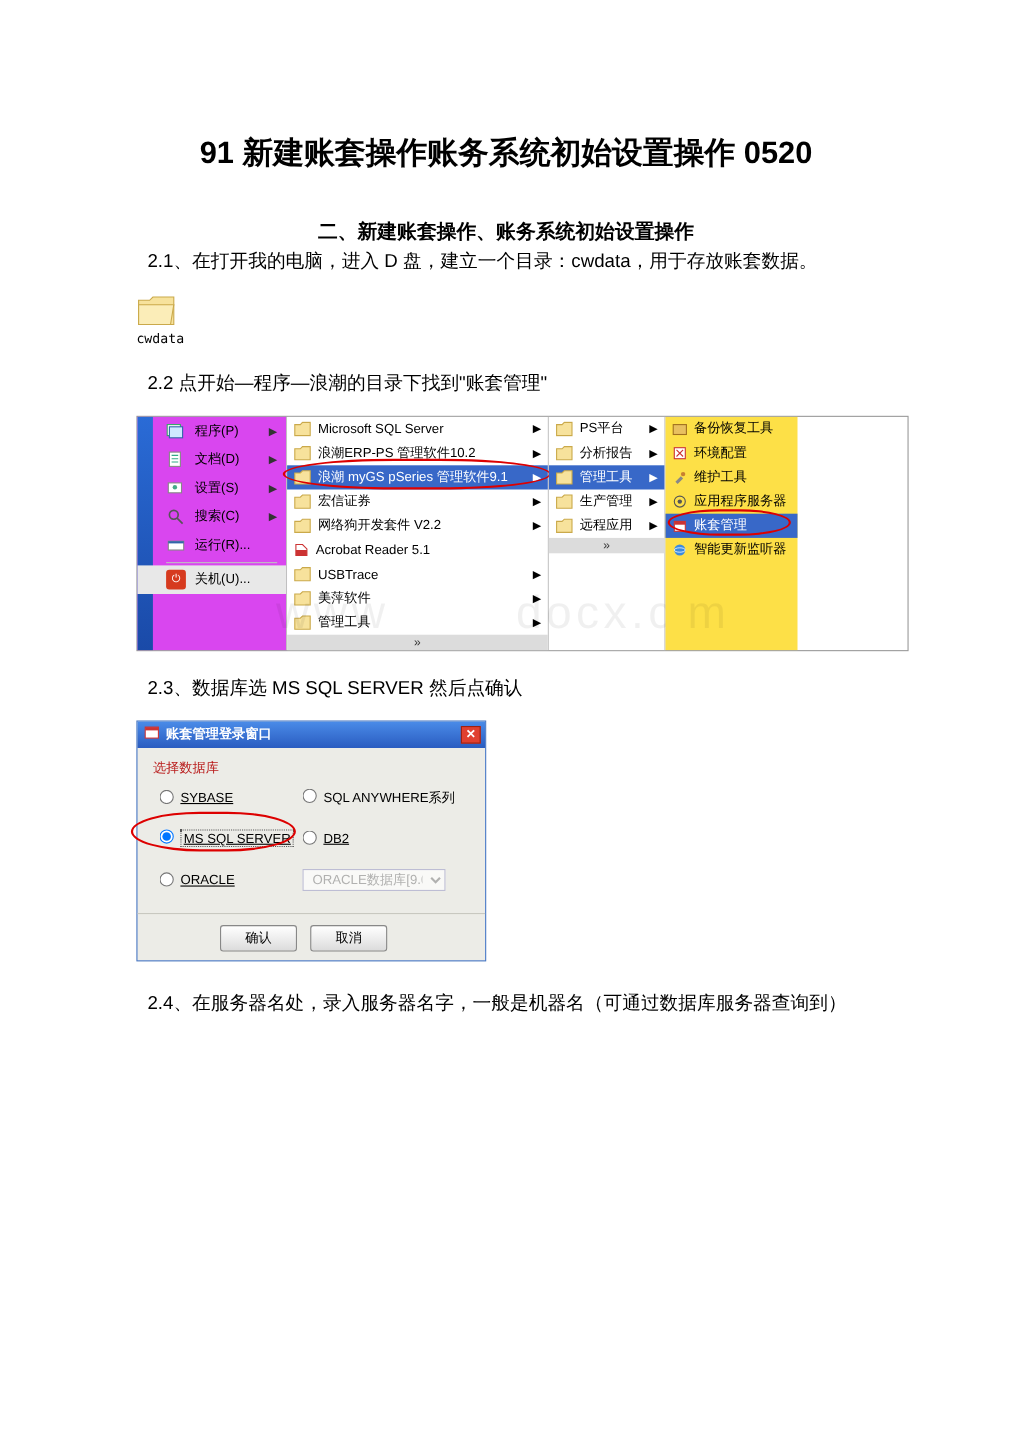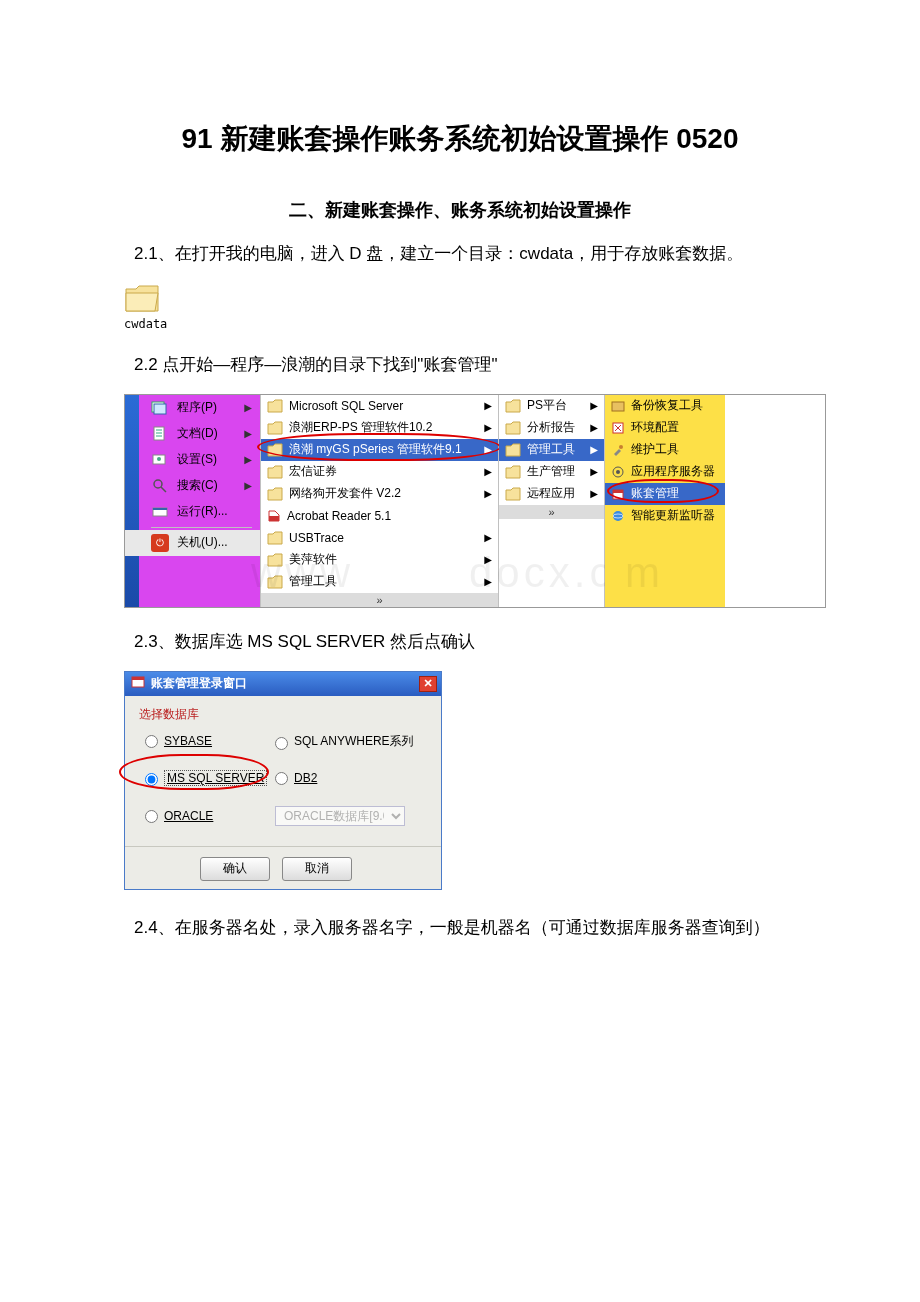--- a/index.html
+++ b/index.html
@@ -14,21 +14,21 @@
   h1 {
     font-size: 28px;
     font-weight: bold;
     text-align: center;
     margin-bottom: 40px;
   }
   h2 {
     font-size: 18px;
     font-weight: bold;
     text-align: center;
-    margin-bottom: 18px;
+    margin-bottom: 2px;
     font-family: Liberation Mono, monospace;
   }
   p.body {
     font-size: 17px;
     line-height: 1.7;
     text-indent: 2em;
     margin-bottom: 14px;
   }
   p.body.noindent { text-indent: 2em; }
   .folder-block {
@@ -207,21 +207,21 @@
   }
   .dlg-options {
     display: grid;
     grid-template-columns: 130px 1fr;
     row-gap: 20px;
     align-items: center;
     margin-bottom: 20px;
     padding-left: 6px;
   }
   .radio-item {
-    display: flex; align-items: flex-end; gap: 6px;
+    display: flex; align-items: flex-start; gap: 6px;
     position: relative;
   }
   .radio-item input[type=radio] {
     width: 13px; height: 13px;
   }
   .radio-item .dotted {
     border: 1px dotted #555;
     padding: 0 2px;
   }
   .dlg-select {

